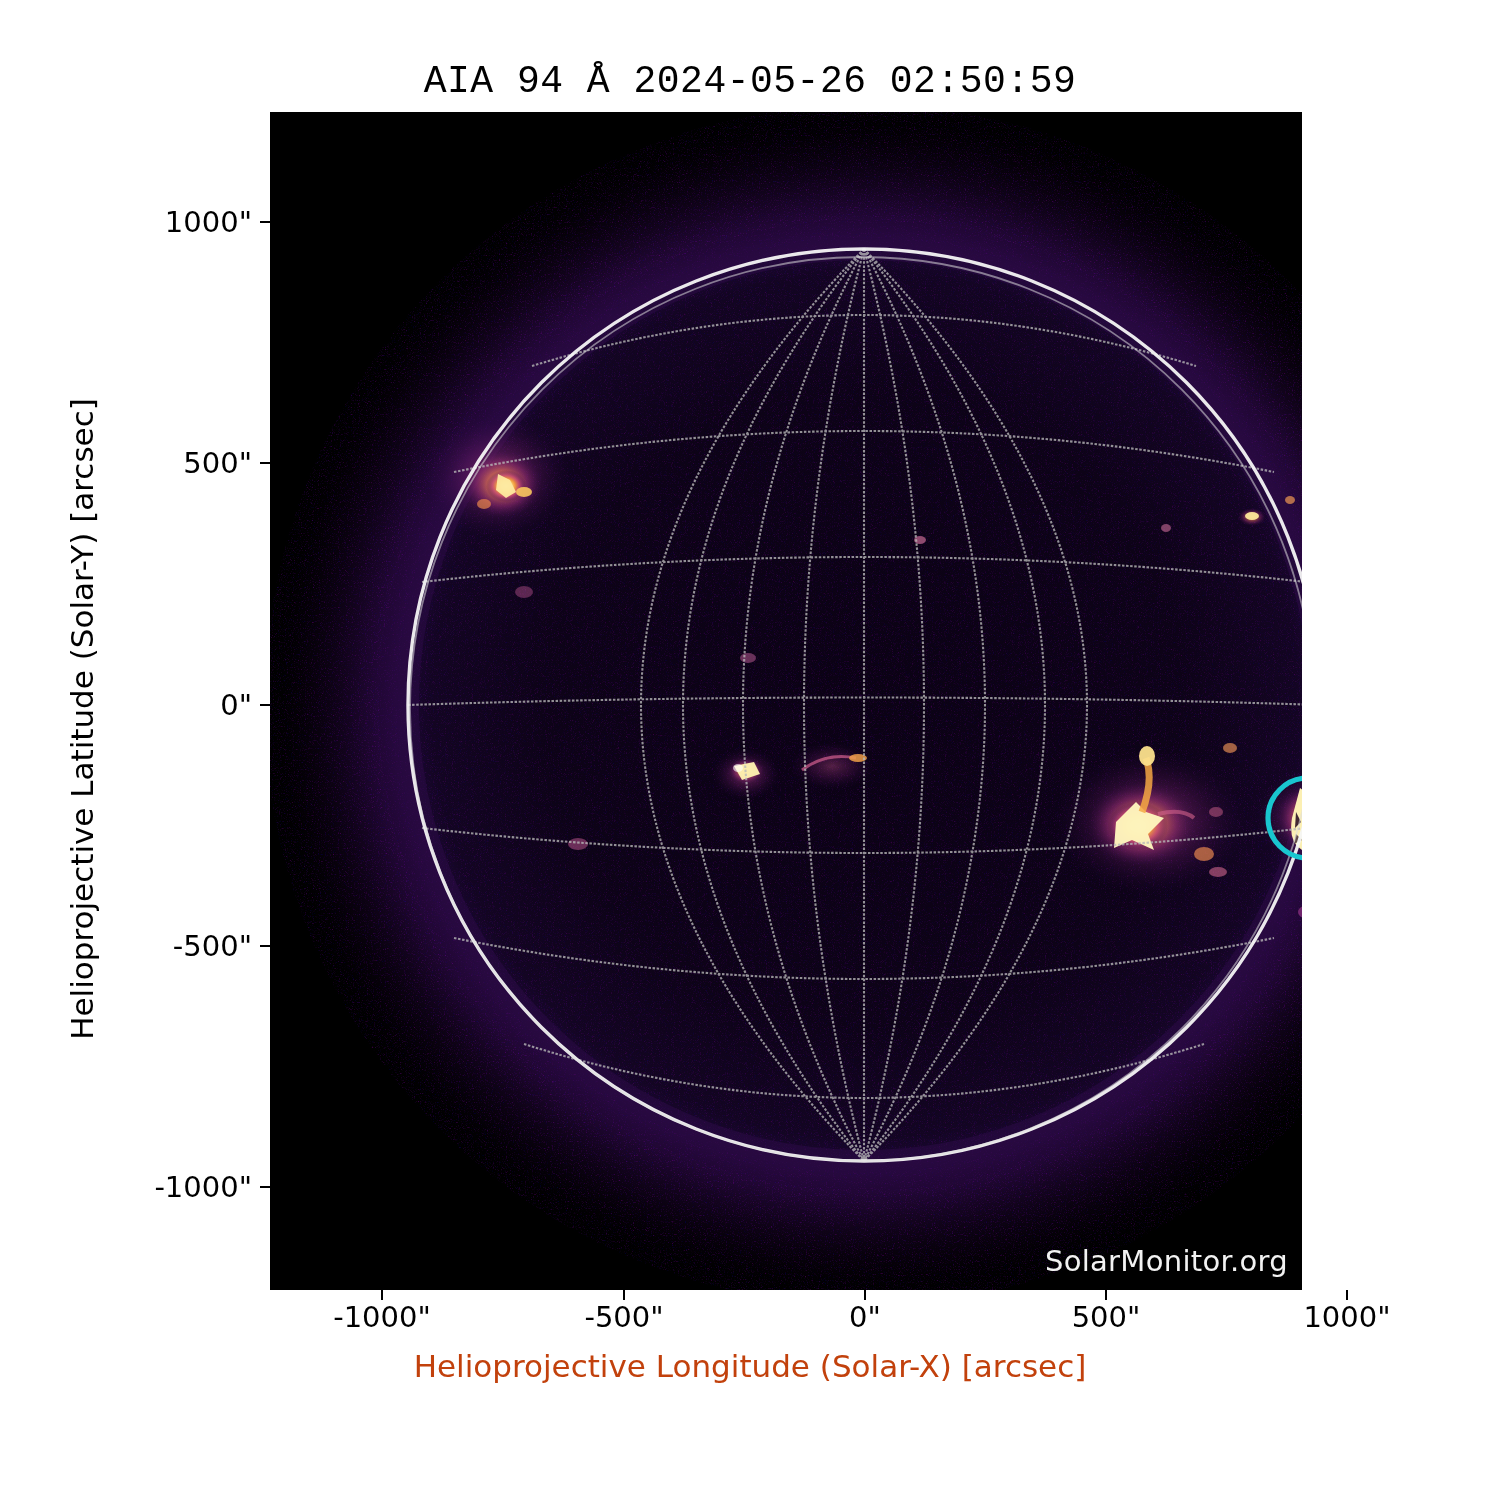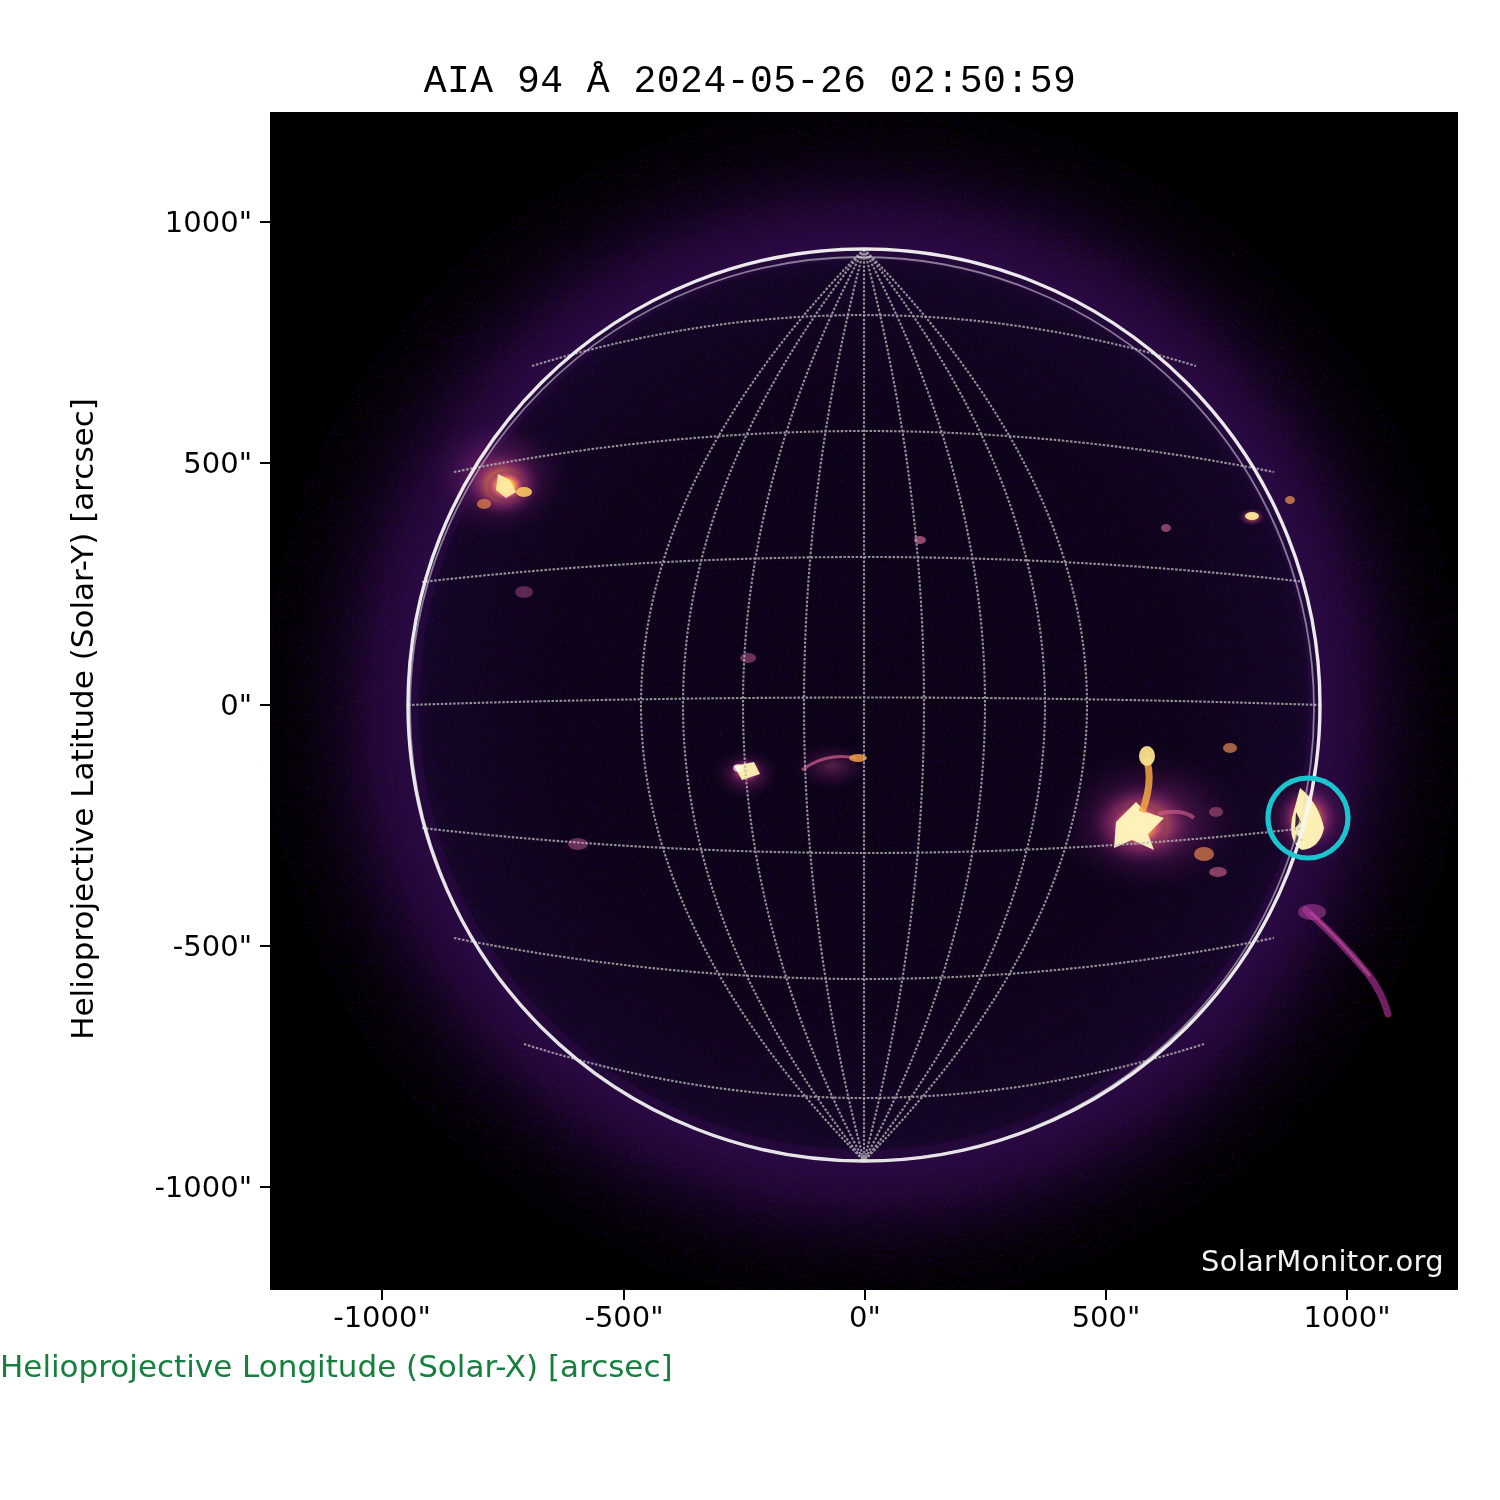--- a/index.html
+++ b/index.html
@@ -27,21 +27,21 @@
     text-align: center;
     font-size: 38px;
     color: #000000;
     letter-spacing: 0.5px;
     font-family: Liberation Mono, monospace;
   }
   #axes-frame {
     position: absolute;
     left: 270px;
     top: 112px;
-    width: 1188px;
+    width: 1032px;
     height: 1178px;
     background: #a21caf;
     overflow: hidden;
   }
   #sun-svg {
     position: absolute;
     left: 0;
     top: 0;
     width: 1188px;
     height: 1178px;
@@ -90,22 +90,23 @@
     color: #000000;
     transform: rotate(-90deg);
     transform-origin: 50% 50%;
     white-space: nowrap;
   }
   #xlabel {
     position: absolute;
     left: 0;
     top: 1348px;
     width: 1500px;
+    text-align: center;
     font-size: 31px;
-    color: #15803d;
+    color: #c2410c;
   }
   #watermark {
     position: absolute;
     right: 14px;
     bottom: 12px;
     font-size: 29px;
     color: #f2f2f2;
     font-family: "DejaVu Sans", sans-serif;
     letter-spacing: 0.3px;
   }

